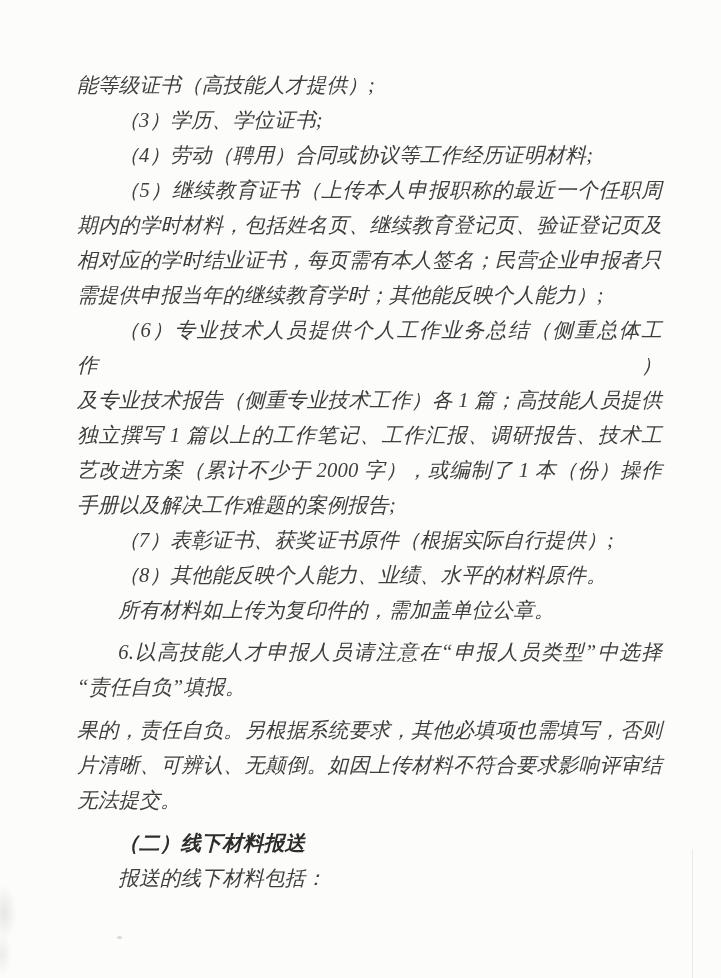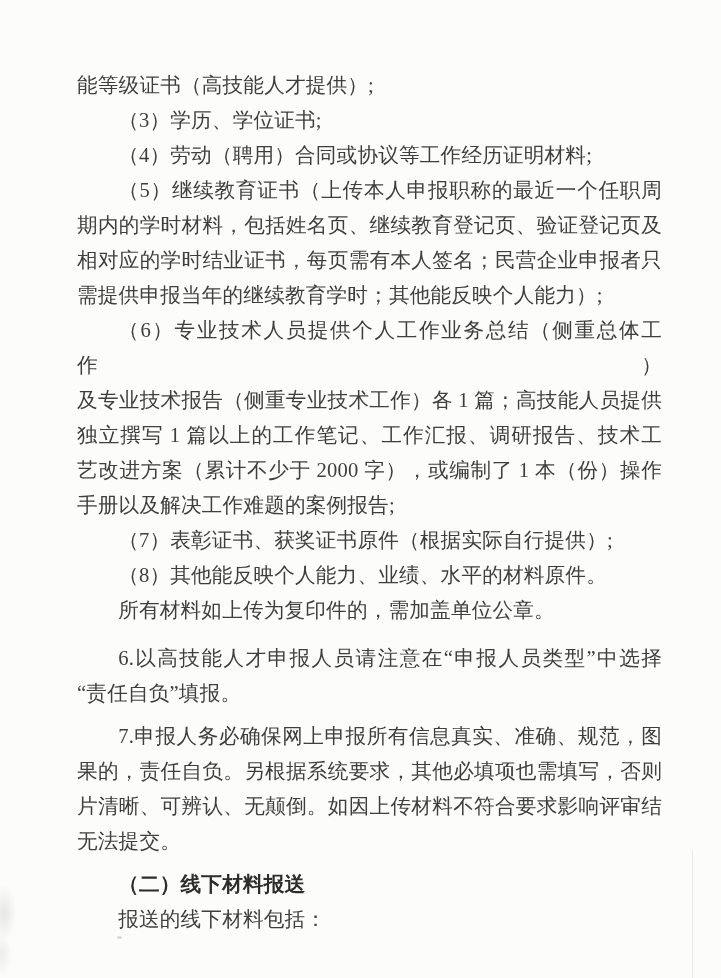--- a/index.html
+++ b/index.html
@@ -22,20 +22,21 @@
     width: 585px;
     color: #3e3e3e;
     font-size: 20.6px;
     line-height: 35px;
     letter-spacing: 0.2px;
   }
   .para { margin: 0; }
   .line {
     text-align: left;
     white-space: nowrap;
+    font-style: italic;
   }
   .line.fill {
     white-space: normal;
     text-align: justify;
     text-align-last: justify;
     text-justify: inter-character;
   }
   .line.indent { text-indent: 2em; }
   .para.bold .line {
     font-weight: 700;
@@ -102,26 +103,25 @@
       </div>
       <div class="para">
         <div class="line indent">（7）表彰证书、获奖证书原件（根据实际自行提供）;</div>
       </div>
       <div class="para">
         <div class="line indent">（8）其他能反映个人能力、业绩、水平的材料原件。</div>
       </div>
       <div class="para">
         <div class="line indent">所有材料如上传为复印件的，需加盖单位公章。</div>
       </div>
-      <div class="para" style="margin-top: 13px;">
+      <div class="para" style="margin-top: 7px;">
         <div class="line fill indent">6.以高技能人才申报人员请注意在“申报人员类型”中选择</div>
         <div class="line">“责任自负”填报。</div>
       </div>
       <div class="para" style="margin-top: 8px;">
-        <div class="line fill indent">7.申报人务必确保网上申报所有信息真实、准确、规范，图</div>
         <div class="line fill">果的，责任自负。另根据系统要求，其他必填项也需填写，否则</div>
         <div class="line fill">片清晰、可辨认、无颠倒。如因上传材料不符合要求影响评审结</div>
         <div class="line">无法提交。</div>
       </div>
       <div class="para bold" style="margin-top: 8px;">
         <div class="line indent">（二）线下材料报送</div>
       </div>
       <div class="para">
         <div class="line indent">报送的线下材料包括：</div>
       </div>

